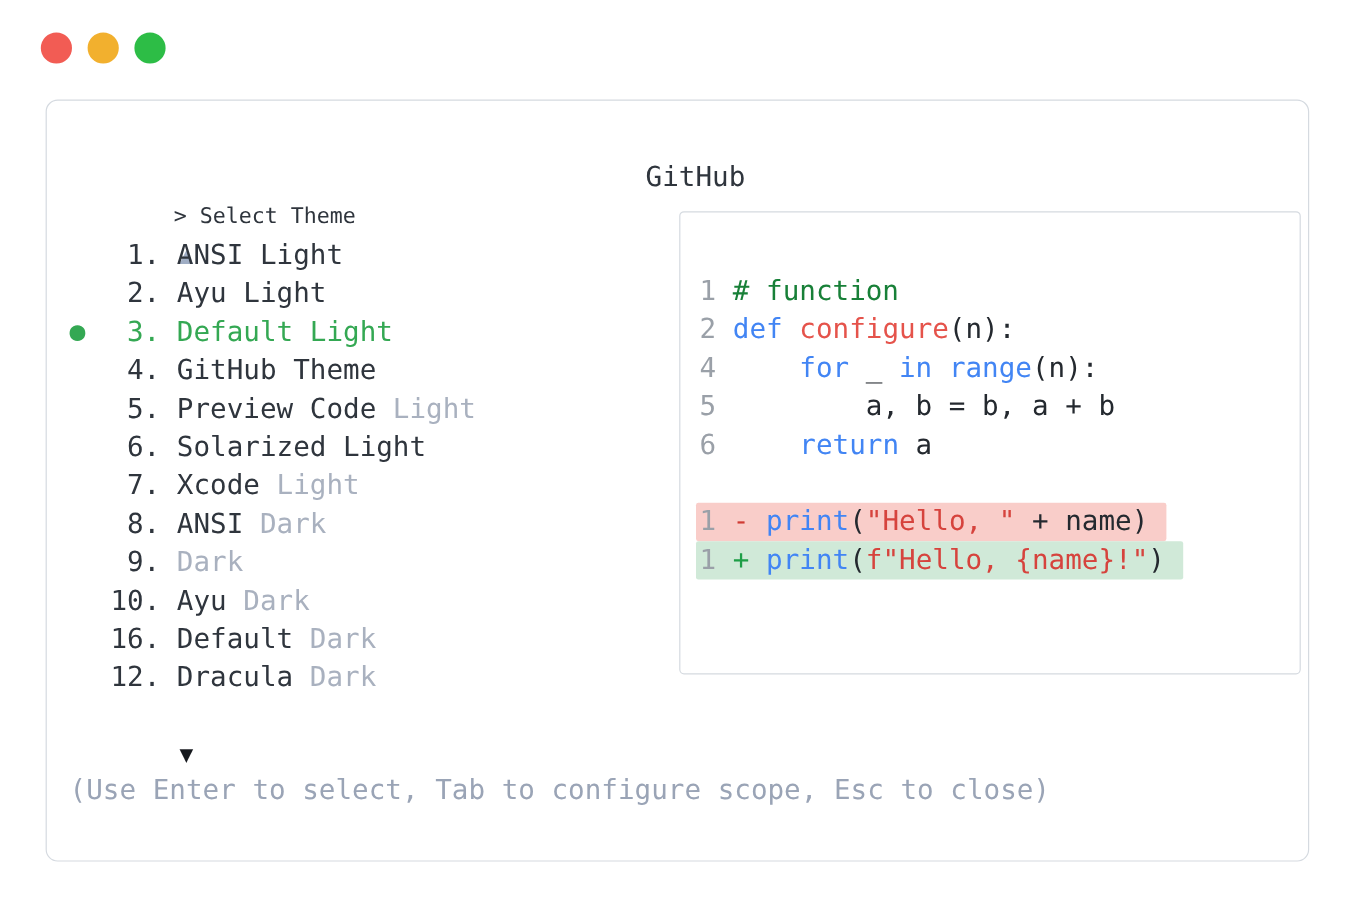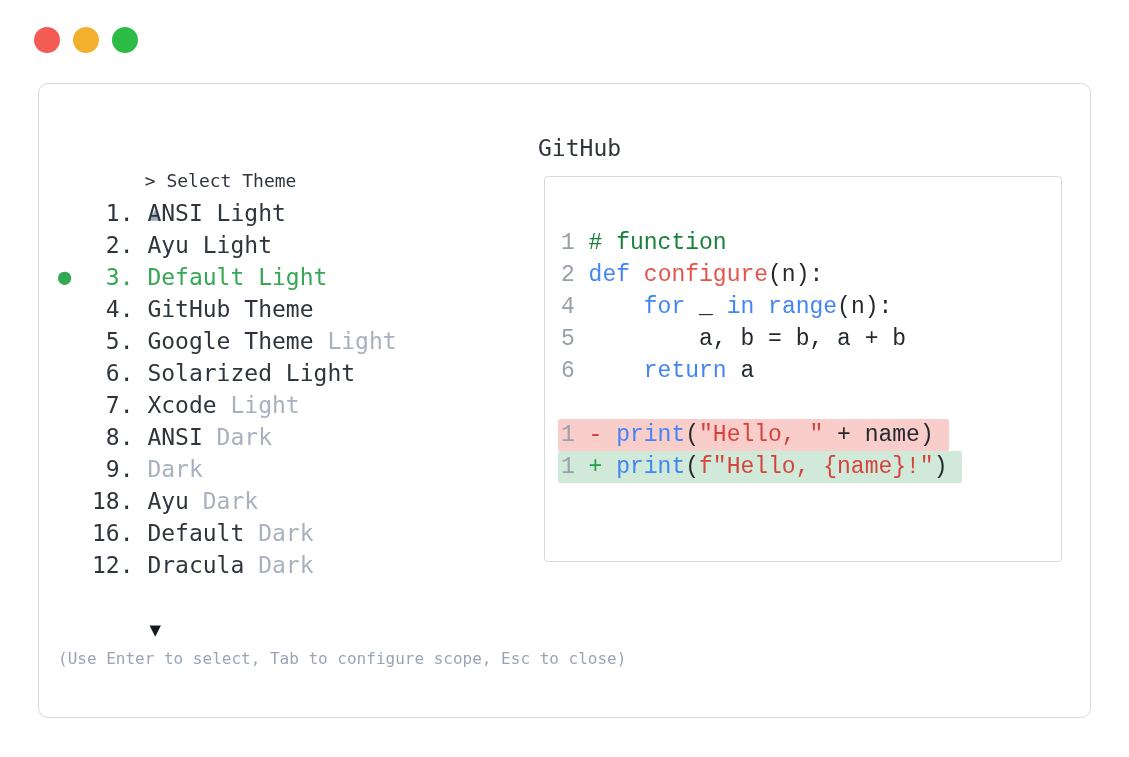--- a/index.html
+++ b/index.html
@@ -23,27 +23,27 @@
   .arrow-up{font-size:19px;color:var(--scroll-up);}
   .arrow-down{font-size:19px;color:var(--scroll-down);}
   .trow{display:flex;height:32px;line-height:32px;font-size:23px;color:var(--text-dark);cursor:pointer;}
   .trow .marker{width:34px;flex:none;color:var(--accent-green);font-size:22px;}
   .trow .num{width:3ch;flex:none;text-align:right;white-space:pre;}
   .trow .tname{margin-left:1ch;white-space:pre;}
   .trow .tdim{margin-left:1ch;color:var(--dim-text);white-space:pre;}
   .trow.selected .num,.trow.selected .tname{color:var(--accent-green);}
   
   .footer{position:absolute;left:19px;top:559px;height:32px;line-height:32px;
-    font-size:16px;color:var(--hint-text);white-space:pre;}
+    font-size:23px;color:var(--hint-text);white-space:pre;}
   
   .preview-title{position:absolute;left:499px;top:48px;height:32px;line-height:32px;
     font-size:23px;color:var(--text-dark);}
   .preview-box{
-    position:absolute;left:505px;top:92px;width:518px;height:386px;
-    border:1.5px solid var(--border);border-radius:4px;background:#ffffff;box-sizing:border-box;font-family:Liberation Mono, monospace;
+    position:absolute;left:527px;top:92px;width:518px;height:386px;
+    border:1.5px solid var(--border);border-radius:4px;background:#ffffff;box-sizing:border-box;
   }
   .codeblock{position:absolute;left:16px;top:50px;right:8px;}
   .crow{height:32px;line-height:32px;font-size:23px;color:var(--code-plain);white-space:pre;}
   .crow span{white-space:pre;}
   .crow .ln{display:inline-block;width:1ch;margin-right:1ch;color:var(--line-number);text-align:right;}
   .crow.diff-removed,.crow.diff-added{width:fit-content;padding:0 15px 0 3px;margin-left:-3px;border-radius:2px;}
   .crow.diff-removed{background:var(--diff-removed-bg);}
   .crow.diff-added{background:var(--diff-added-bg);}
   .tok-plain{color:var(--code-plain);}
   .tok-keyword{color:var(--code-keyword);}
@@ -90,21 +90,21 @@
             <span class="tname">Default Light</span>
           </div>
           <div class="trow">
             <span class="marker"></span>
             <span class="num">4.</span>
             <span class="tname">GitHub Theme</span>
           </div>
           <div class="trow">
             <span class="marker"></span>
             <span class="num">5.</span>
-            <span class="tname">Google Theme</span>
+            <span class="tname">Preview Code</span>
             <span class="tdim">Light</span>
           </div>
           <div class="trow">
             <span class="marker"></span>
             <span class="num">6.</span>
             <span class="tname">Solarized Light</span>
           </div>
           <div class="trow">
             <span class="marker"></span>
             <span class="num">7.</span>
@@ -117,21 +117,21 @@
             <span class="tname">ANSI</span>
             <span class="tdim">Dark</span>
           </div>
           <div class="trow">
             <span class="marker"></span>
             <span class="num">9.</span>
             <span class="tdim">Dark</span>
           </div>
           <div class="trow">
             <span class="marker"></span>
-            <span class="num">18.</span>
+            <span class="num">10.</span>
             <span class="tname">Ayu</span>
             <span class="tdim">Dark</span>
           </div>
           <div class="trow">
             <span class="marker"></span>
             <span class="num">16.</span>
             <span class="tname">Default</span>
             <span class="tdim">Dark</span>
           </div>
           <div class="trow">

